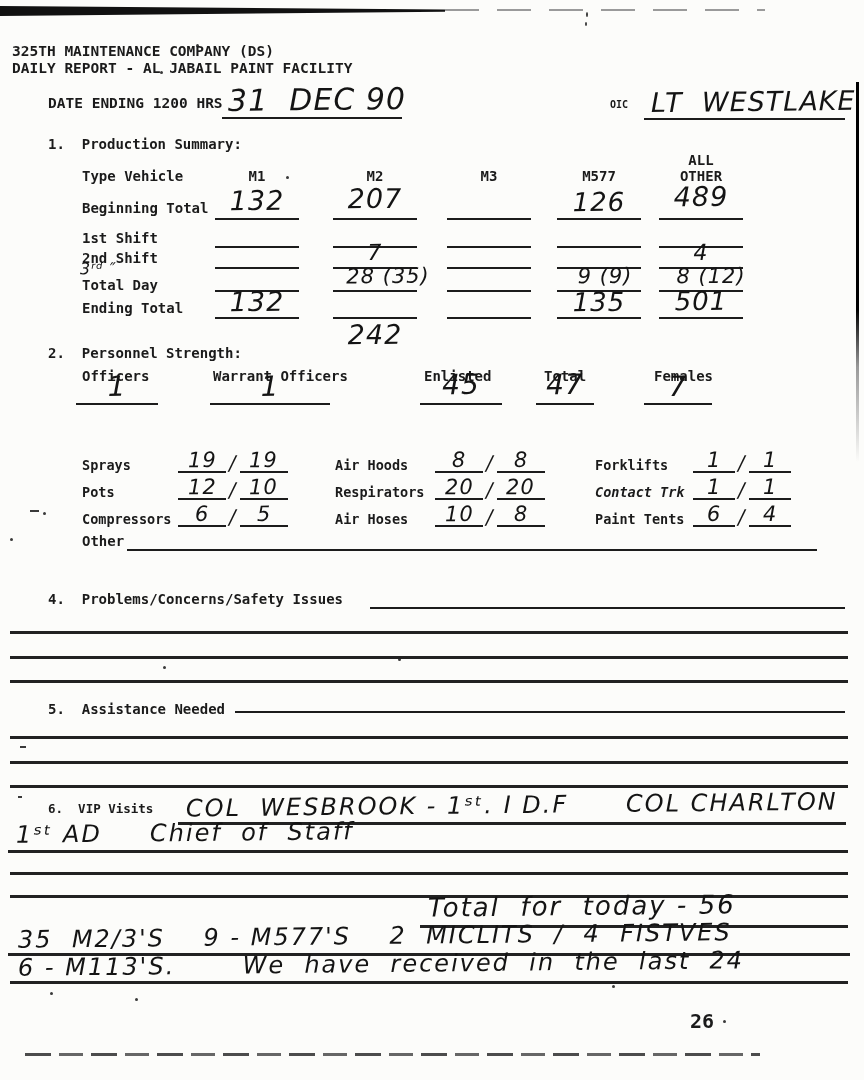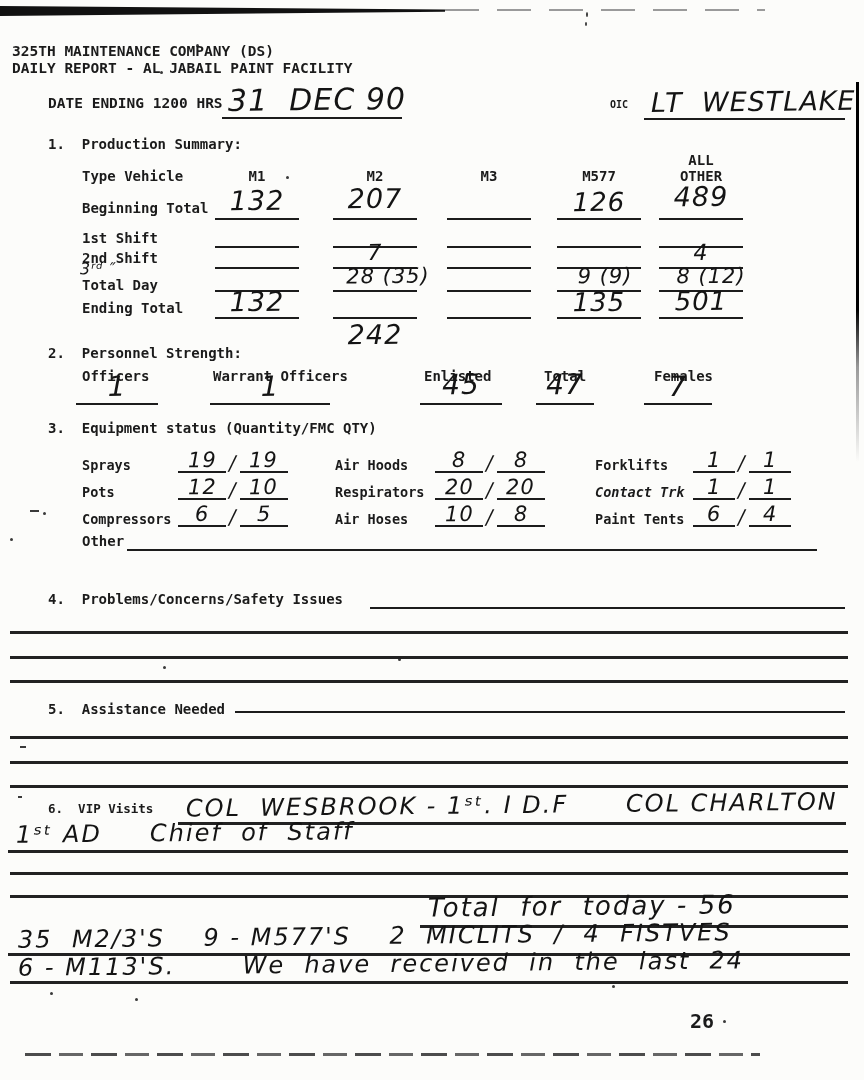--- a/index.html
+++ b/index.html
@@ -155,21 +155,20 @@
   <span class="hw tcell" style="left:420px;top:371px;width:82px;font-size:28px;">45</span>
   <span class="hw tcell" style="left:536px;top:371px;width:58px;font-size:28px;">47</span>
   <span class="hw tcell" style="left:644px;top:373px;width:68px;font-size:28px;">7</span>
 
   <div class="line" style="left:76px;top:403px;width:82px;"></div>
   <div class="line" style="left:210px;top:403px;width:120px;"></div>
   <div class="line" style="left:420px;top:403px;width:82px;"></div>
   <div class="line" style="left:536px;top:403px;width:58px;"></div>
   <div class="line" style="left:644px;top:403px;width:68px;"></div>
 
-  <span class="typed" style="left:48px;top:421px;">3.  Equipment status (Quantity/FMC QTY)</span>
 
   <div class="eq-col" style="left:82px;top:447px;">
     <div class="eq-row">
       <span class="typed eq-label" style="width:96px;">Sprays</span>
       <span class="eq-box"><span class="hw">19</span></span>
       <span class="eq-slash hw">/</span>
       <span class="eq-box"><span class="hw">19</span></span>
     </div>
     <div class="eq-row">
       <span class="typed eq-label" style="width:96px;">Pots</span>

